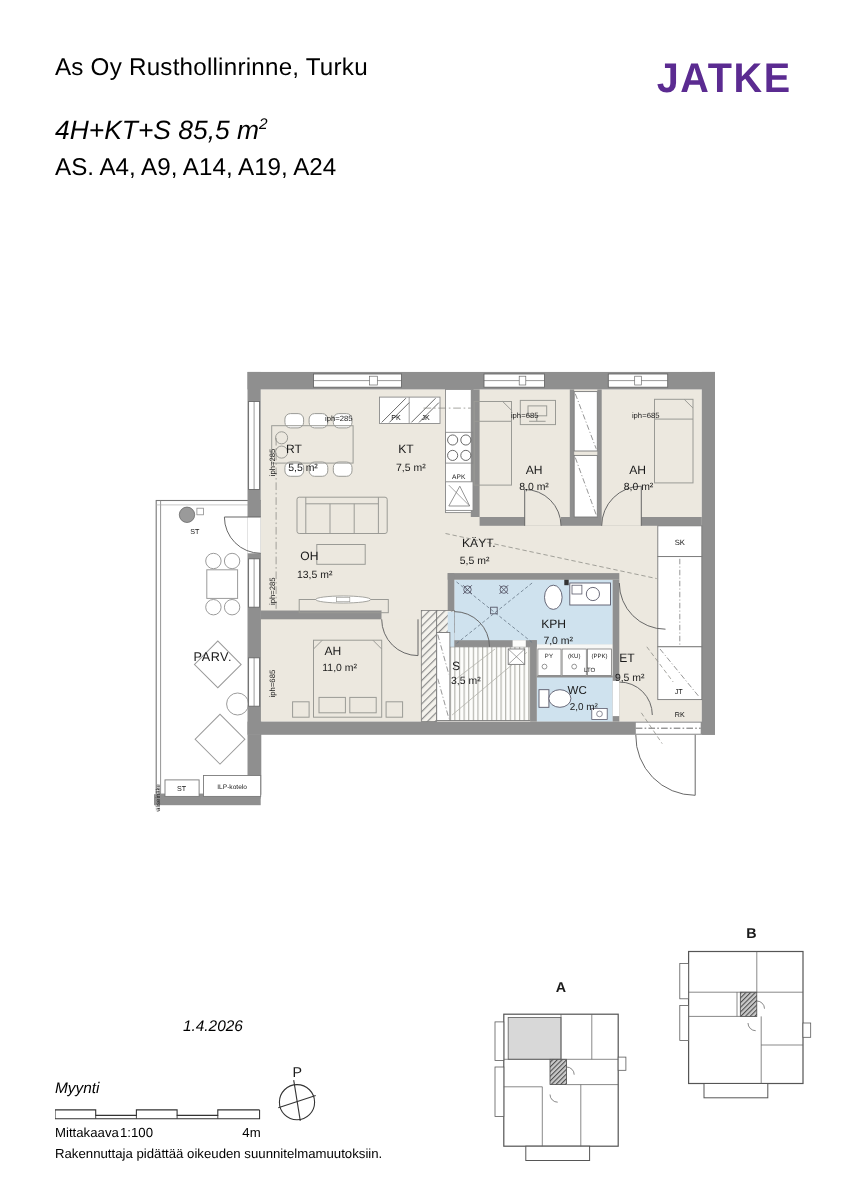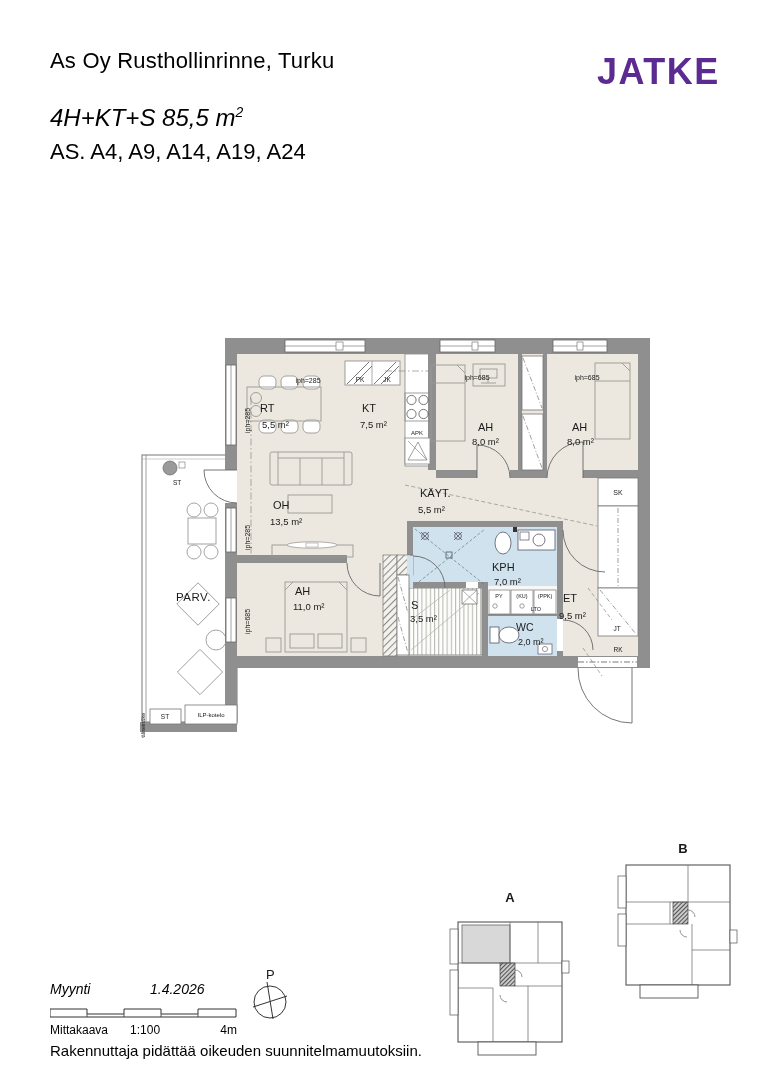--- a/index.html
+++ b/index.html
@@ -6,23 +6,23 @@
   .page{position:relative;width:765px;height:1080px;background:#ffffff;overflow:hidden;
         font-family:"Liberation Sans",sans-serif;color:#000;}
   .abs{position:absolute;}
   .title{font-size:22px;letter-spacing:.2px;}
   .logo{font-size:36px;font-weight:bold;color:#5b2b91;letter-spacing:1.5px;transform:scaleY(1.05);}
   .typeline{font-size:24px;}
   .typeline sup{font-size:14px;}
   .unitline{font-size:22px;}
   .foot{font-size:14px;font-style:italic;}
   .scale-row{display:flex;width:187px;font-size:12px;align-items:baseline;}
-  .scale-row .gap{margin-left:22px;text-align:center;}
+  .scale-row .gap{margin-left:1px;text-align:center;}
   .scale-row .spacer{flex:1;}
-  .disclaimer{font-size:15px;}
+  .disclaimer{font-size:12px;}
   svg text{font-family:"Liberation Sans",sans-serif;fill:#1a1a1a;}
 </style>
 </head>
 <body>
 
 <div class="page">
 
   <div class="abs title" style="left:50px;top:48px;">As Oy Rusthollinrinne, Turku</div>
   <div class="abs logo" style="left:597px;top:50px;">JATKE</div>
   <div class="abs typeline" style="left:50px;top:104px;font-style:italic;"><span>4H+KT+S 85,5 m</span><sup>2</sup></div>
@@ -392,21 +392,21 @@
   </svg>
 
   <svg class="abs" style="left:243px;top:962px;" width="60" height="64" viewBox="0 0 60 64">
     <text x="23" y="17" font-size="13">P</text>
     <circle cx="27" cy="40" r="16" fill="none" stroke="#333" stroke-width="1"></circle>
     <line x1="24" y1="20" x2="30" y2="57" stroke="#333" stroke-width="1"></line>
     <line x1="10" y1="45" x2="44" y2="34" stroke="#333" stroke-width="1"></line>
   </svg>
 
   <div class="abs foot" style="left:50px;top:981px;">Myynti</div>
-  <div class="abs foot" style="left:150px;top:981px;width:87px;text-align:left;">1.4.2026</div>
+  <div class="abs foot" style="left:150px;top:924px;width:87px;text-align:center;">1.4.2026</div>
 
   <svg class="abs" style="left:50px;top:1007px;" width="187" height="12" viewBox="0 0 187 12">
     <path d="M 0 2 H 37 V 7 H 74 V 2 H 111 V 7 H 148 V 2 H 186" fill="none" stroke="#333" stroke-width="1"></path>
     <path d="M 0 2 V 10 H 186 V 2" fill="none" stroke="#333" stroke-width="1"></path>
     <line x1="37" y1="7" x2="37" y2="10" stroke="#333" stroke-width="0.8"></line>
     <line x1="74" y1="7" x2="74" y2="10" stroke="#333" stroke-width="0.8"></line>
     <line x1="111" y1="7" x2="111" y2="10" stroke="#333" stroke-width="0.8"></line>
     <line x1="148" y1="7" x2="148" y2="10" stroke="#333" stroke-width="0.8"></line>
   </svg>
 

